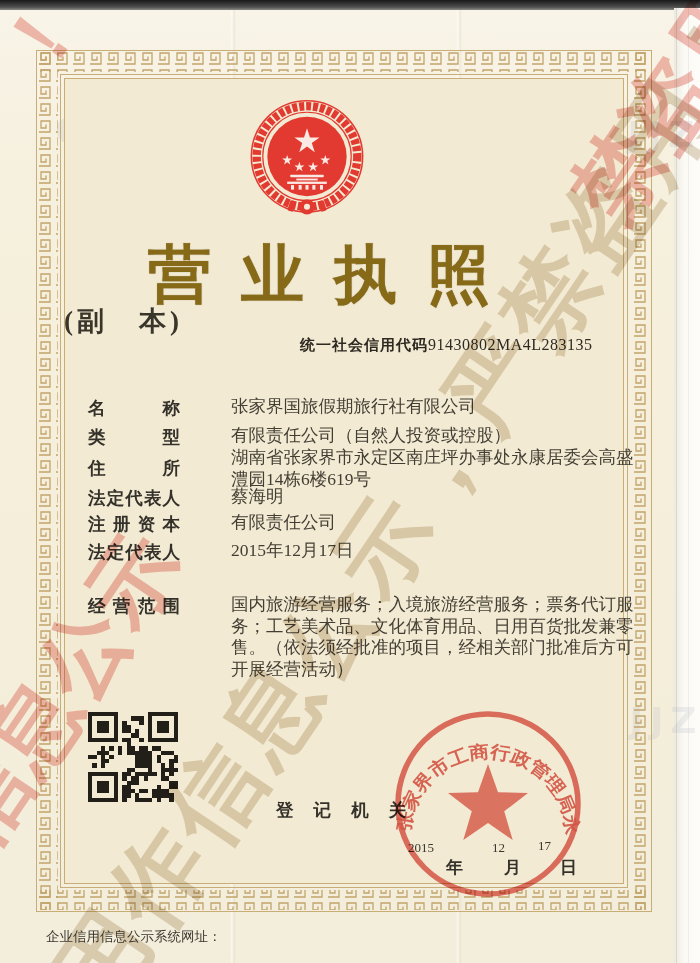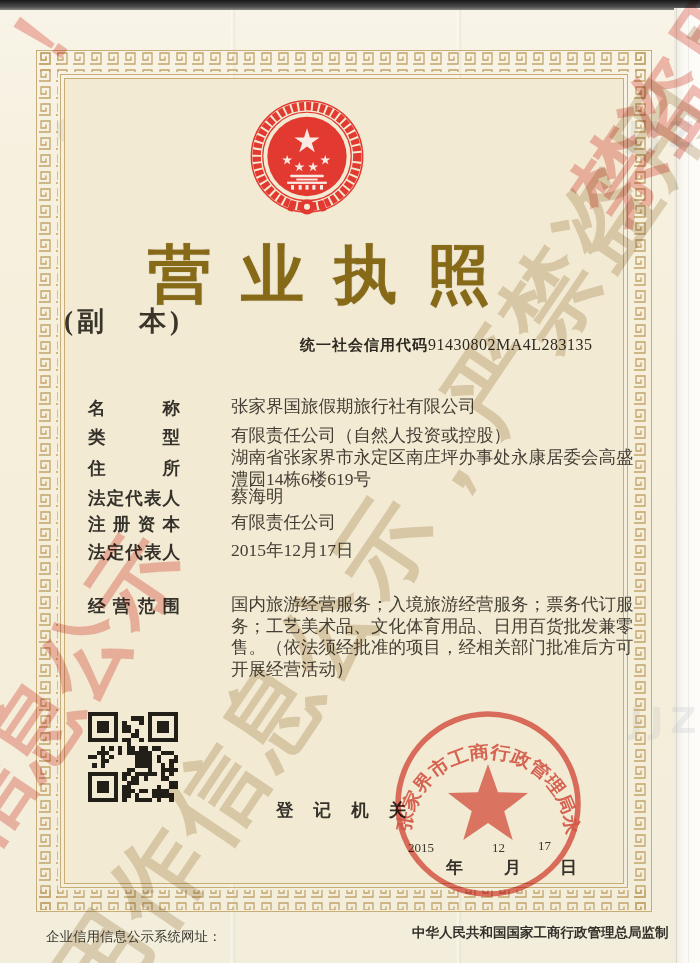--- a/index.html
+++ b/index.html
@@ -294,15 +294,14 @@
       <textPath href="#stamp-arc" startOffset="4" textLength="300" lengthAdjust="spacingAndGlyphs">张家界市工商行政管理局永定分局</textPath>
     </text>
   </svg>
 
   <div class="wm-diag wm-tan" style="left:385px;top:545px;transform:translate(-50%,-50%) rotate(-56deg)">仅用作信息公示，严禁盗用！</div>
   <div class="wm-diag wm-red" style="left:-14px;top:800px;font-size:88px;transform:translate(-50%,-50%) rotate(-56deg)">仅用作信息公示</div>
   <div class="wm-diag wm-red" style="left:694px;top:66px;font-size:88px;transform:translate(-50%,-50%) rotate(-56deg)">禁盗用！</div>
   <div class="wm-diag wm-red" style="left:42px;top:38px;font-size:80px;transform:translate(-50%,-50%) rotate(-56deg)">！</div>
 
   <div class="footer-site">企业信用信息公示系统网址：</div>
-  <div class="footer-issuer">中华人民共和国国家工商行政管理总局监制</div>
 
 </div>
 
 </body></html>

